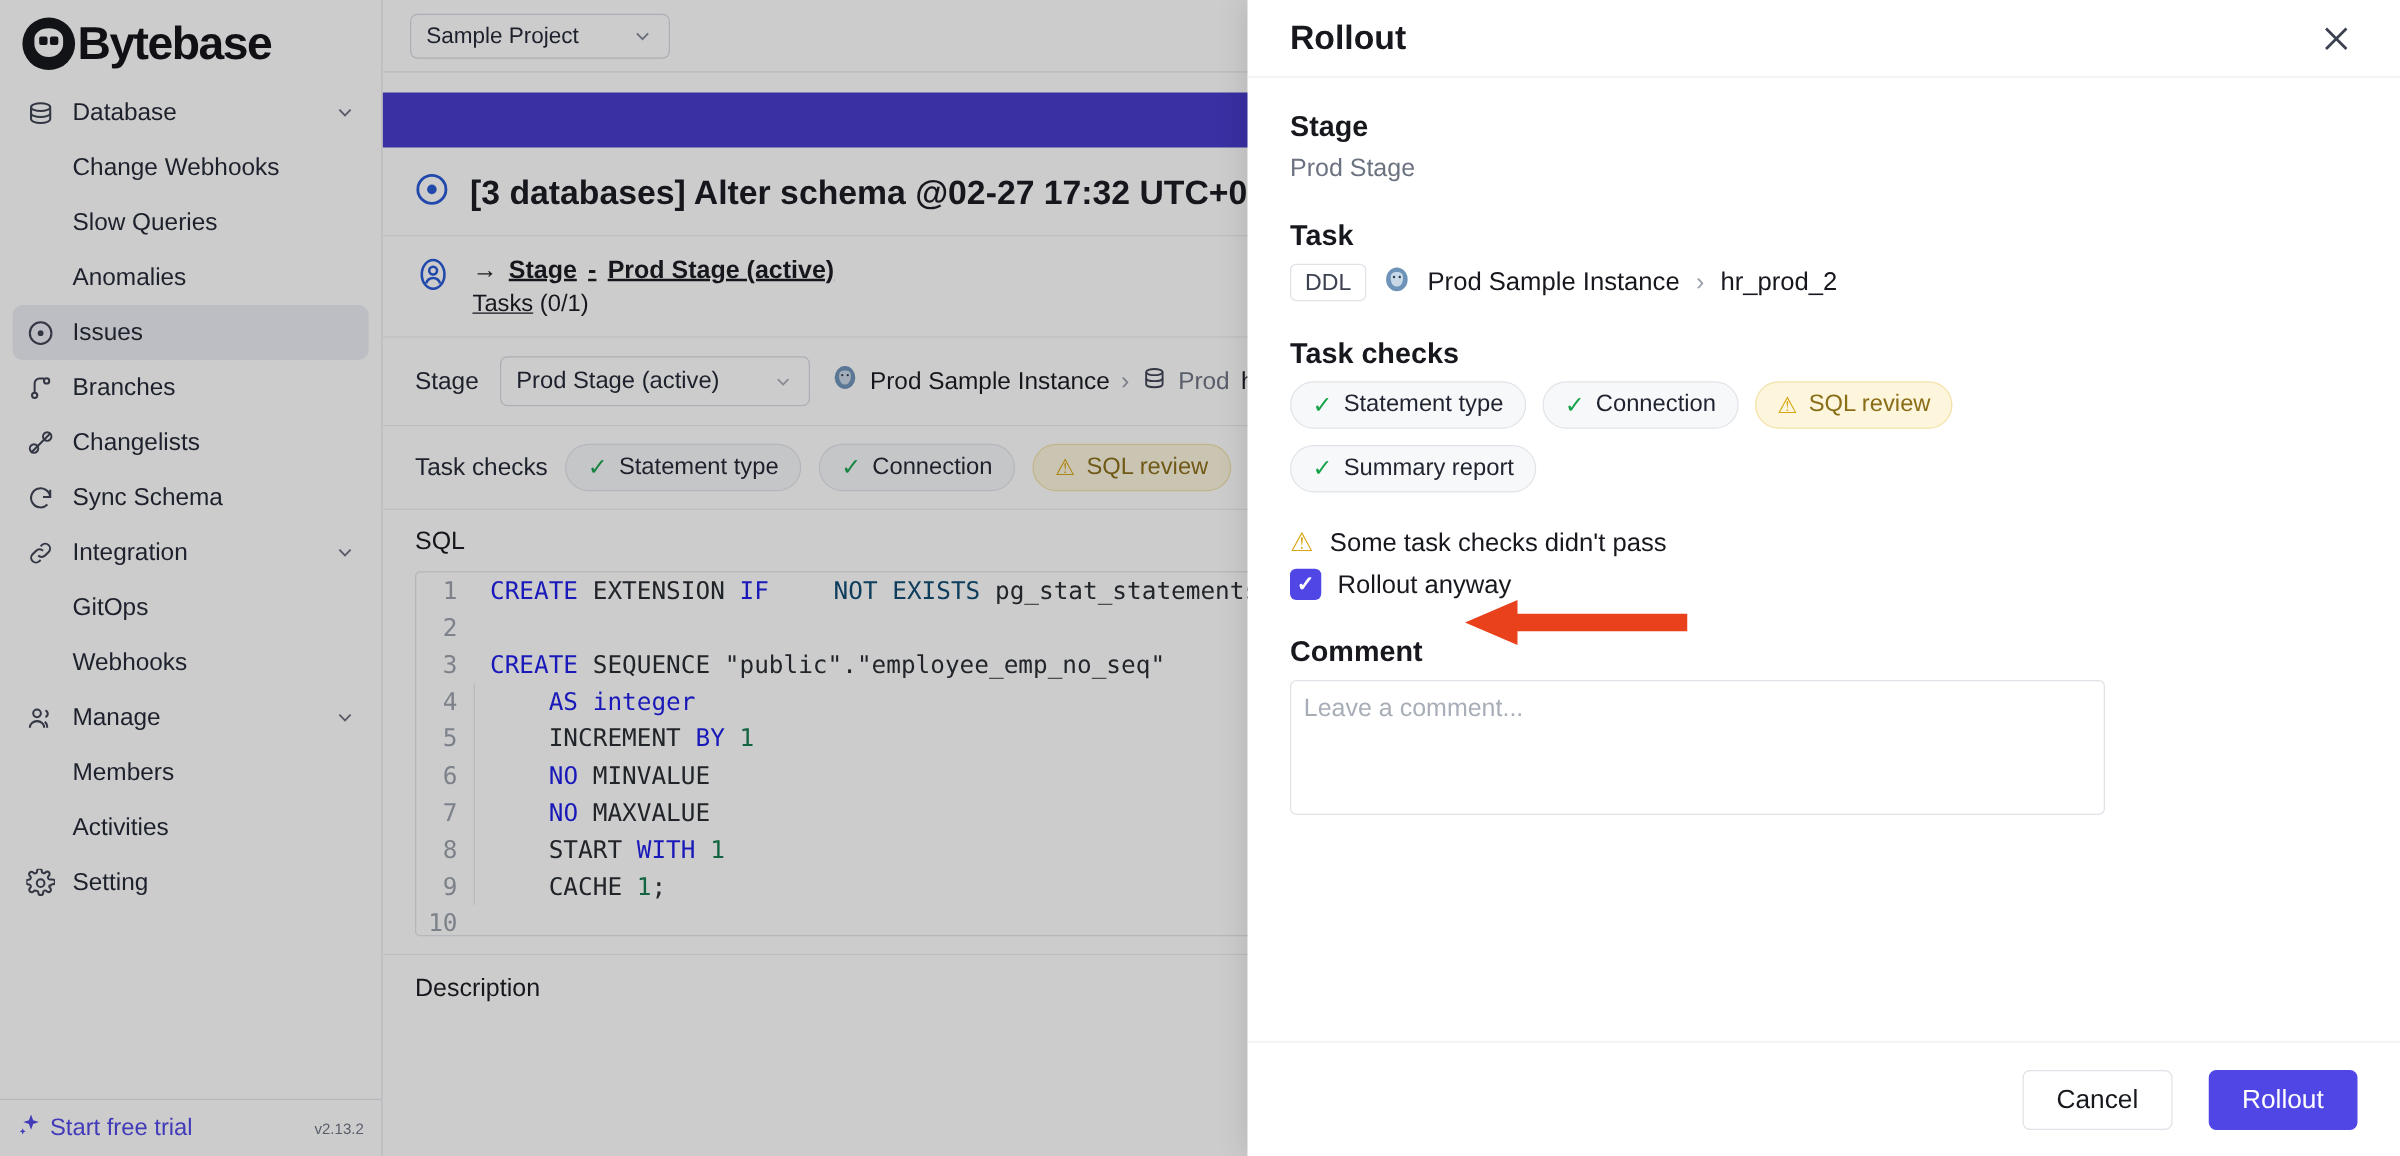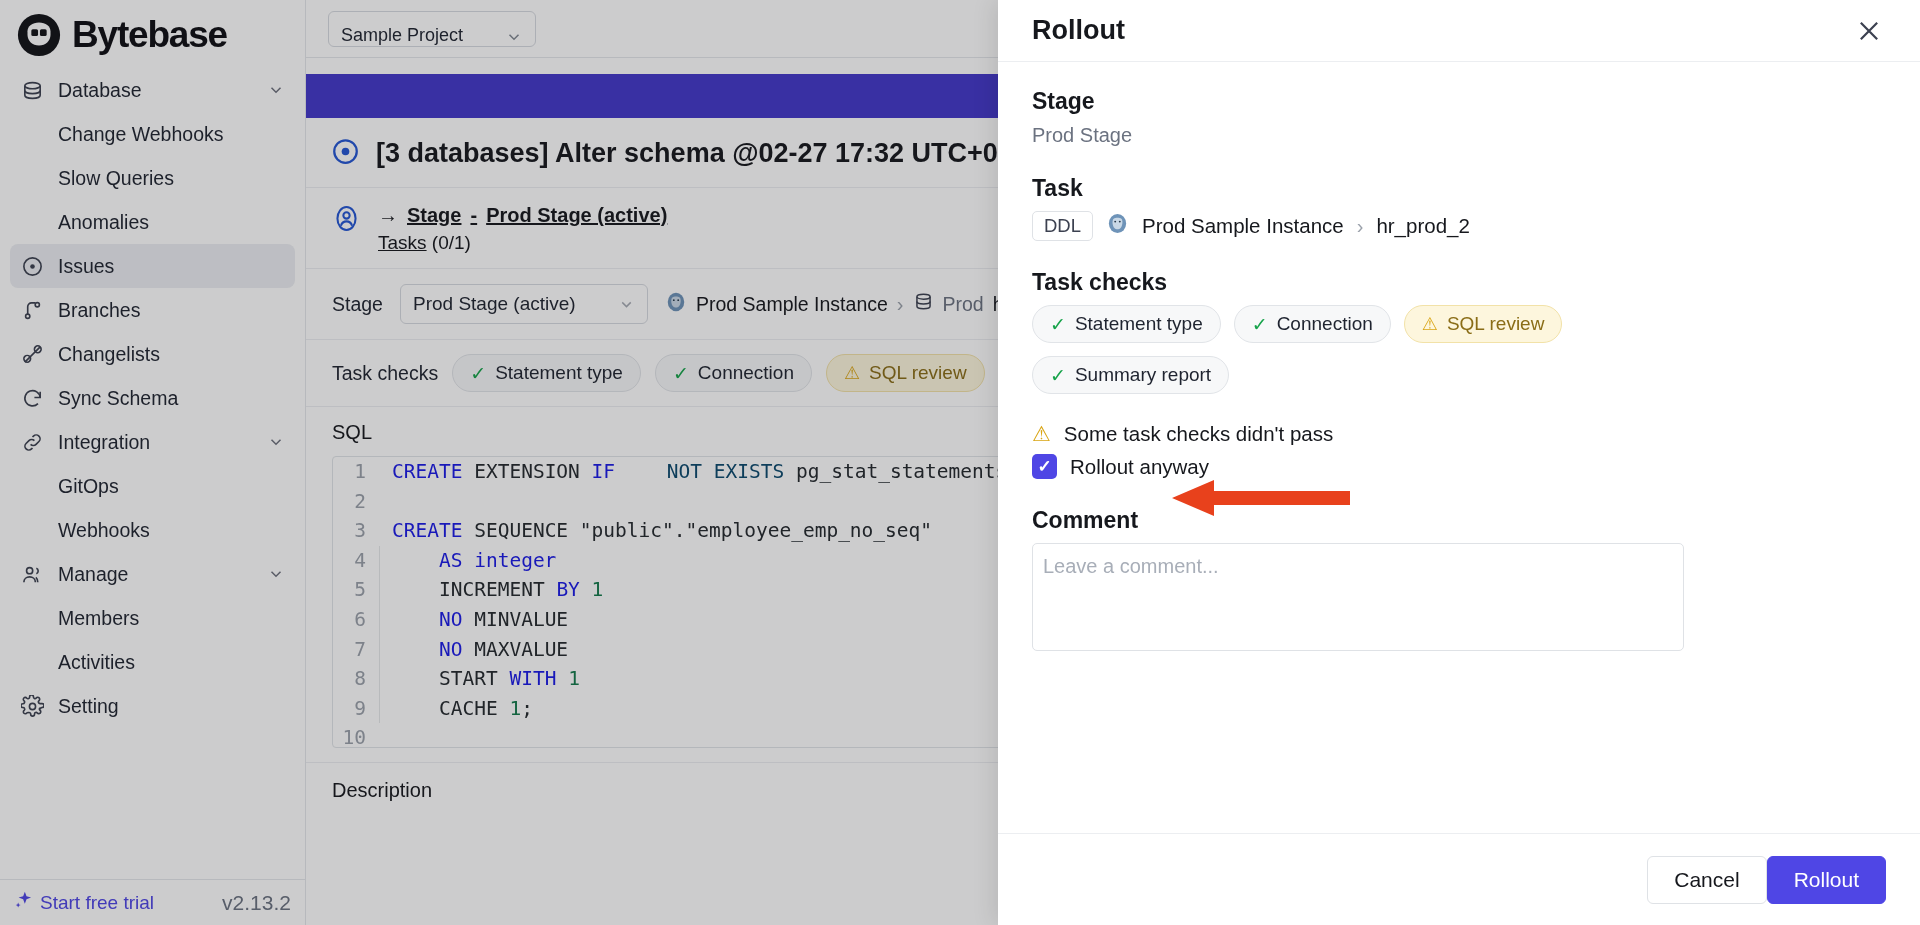--- a/index.html
+++ b/index.html
@@ -13,46 +13,46 @@
 
   
   .app { position: absolute; inset: 0; display: flex; background: #ffffff; }
 
   
   .sidebar {
     width: 306px; flex: 0 0 306px; height: 925px;
     background: #ffffff; border-right: 1px solid #e5e7eb;
     display: flex; flex-direction: column; position: relative;
   }
-  .brand { display: flex; align-items: center; gap: 10px; padding: 12px 16px 10px 16px; text-align: center; }
+  .brand { display: flex; align-items: center; padding: 12px 16px 10px 16px; text-align: center; }
   .brand-logo { width: 46px; height: 46px; flex: 0 0 46px; }
   .brand-name { font-size: 37px; font-weight: 700; letter-spacing: -1.2px; color: #0f0f14; }
   .nav { flex: 1 1 auto; padding: 0 10px; overflow: hidden; }
   .nav-row {
     display: flex; align-items: center; gap: 13px;
     height: 44px; padding: 0 10px; border-radius: 8px;
     color: #1f2430; font-size: 19.5px; white-space: nowrap;
   }
   .nav-row.active { background: #eceef2; }
   .nav-row .ico { width: 25px; height: 25px; flex: 0 0 25px; display: flex; align-items: center; justify-content: center; }
   .nav-row .chev { margin-left: auto; width: 18px; height: 18px; opacity: .75; }
   .nav-sub { padding-left: 48px; height: 44px; display: flex; align-items: center; font-size: 19.5px; color: #1f2430; }
   .sidebar-foot {
     border-top: 1px solid #e5e7eb; height: 46px;
     display: flex; align-items: center; padding: 0 14px; gap: 7px;
   }
   .trial { color: #4f46e5; font-size: 19px; display: flex; align-items: center; gap: 6px; }
-  .ver { margin-left: auto; color: #6b7280; font-size: 21px; }
+  .ver { margin-left: auto; color: #6b7280; font-size: 12px; }
 
   
   .main { flex: 1 1 auto; height: 925px; display: flex; flex-direction: column; min-width: 0; }
   .topbar { height: 58px; border-bottom: 1px solid #e5e7eb; display: flex; align-items: center; padding: 0 22px; }
   .proj-select {
     height: 36px; min-width: 208px; border: 1px solid #d7dae0; border-radius: 6px;
-    display: flex; align-items: flex-end; padding: 0 12px; font-size: 18px; color: #1f2430; gap: 14px;
+    display: flex; align-items: center; padding: 0 12px; font-size: 18px; color: #1f2430; gap: 14px;
   }
   .proj-select .chev { margin-left: auto; width: 18px; height: 18px; opacity: .7; }
 
   .statusbar {
     background: #4338ca; color: #fff; height: 44px;
     display: flex; align-items: center; justify-content: center;
     font-size: 20px; font-weight: 600; margin-top: 16px;
   }
   .issue-title-row { display: flex; align-items: center; gap: 17px; padding: 20px 26px 18px 26px; border-bottom: 1px solid #eceef1; }
   .issue-title { font-size: 27px; font-weight: 600; color: #16181d; white-space: nowrap; }
@@ -129,21 +129,21 @@
     display: flex; align-items: center; justify-content: center; color: #fff; font-size: 17px; font-weight: 700;
   }
   .ta {
     width: 652px; height: 108px; border: 1px solid #dfe2e6; border-radius: 5px;
     padding: 11px 10px; font-size: 20px; color: #16181d; resize: none;
     font-family: "Liberation Sans", sans-serif; outline: none; background: #fff;
   }
   .ta::placeholder { color: #a8aeb8; }
   .dr-foot {
     flex: 0 0 92px; border-top: 1px solid #eceef1;
-    display: flex; align-items: center; justify-content: flex-end; gap: 0; padding: 16px 34px;
+    display: flex; align-items: center; justify-content: flex-end; gap: 29px; padding: 16px 34px;
   }
   .btn { height: 48px; border-radius: 6px; font-size: 21px; display: inline-flex; align-items: center; justify-content: center; padding: 0 26px; }
   .btn-sec { border: 1px solid #dfe2e6; background: #fff; color: #16181d; }
   .btn-pri { background: #4f46e5; color: #fff; border: 1px solid #4f46e5; min-width: 118px; }
 
   
   .arrow { position: absolute; left: 1172px; top: 478px; width: 178px; height: 40px; pointer-events: none; }
 </style>
 </head>
 <body>

